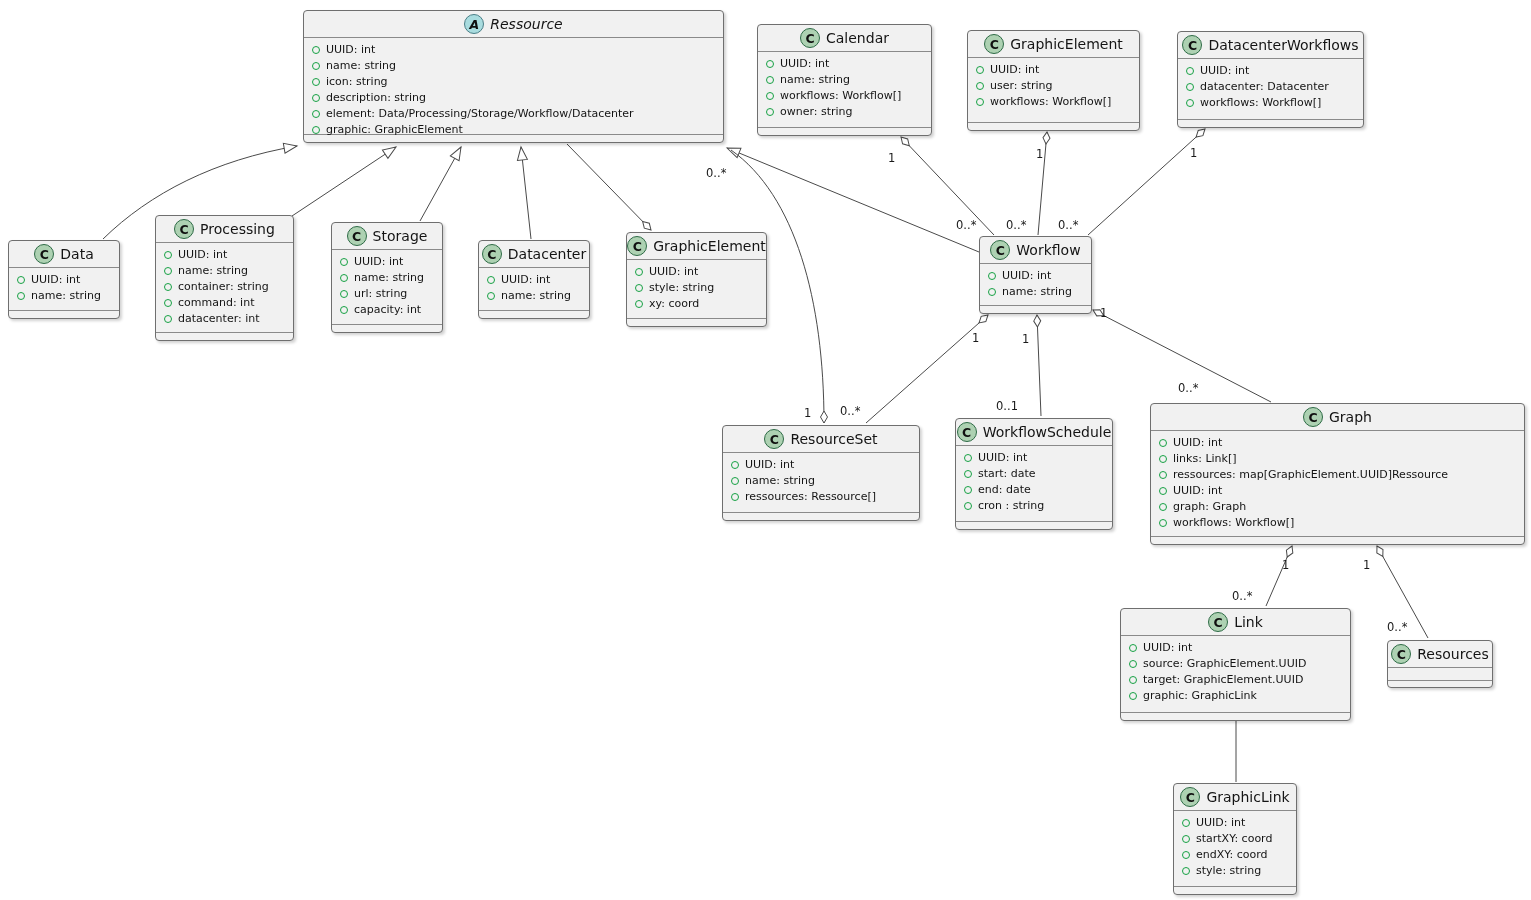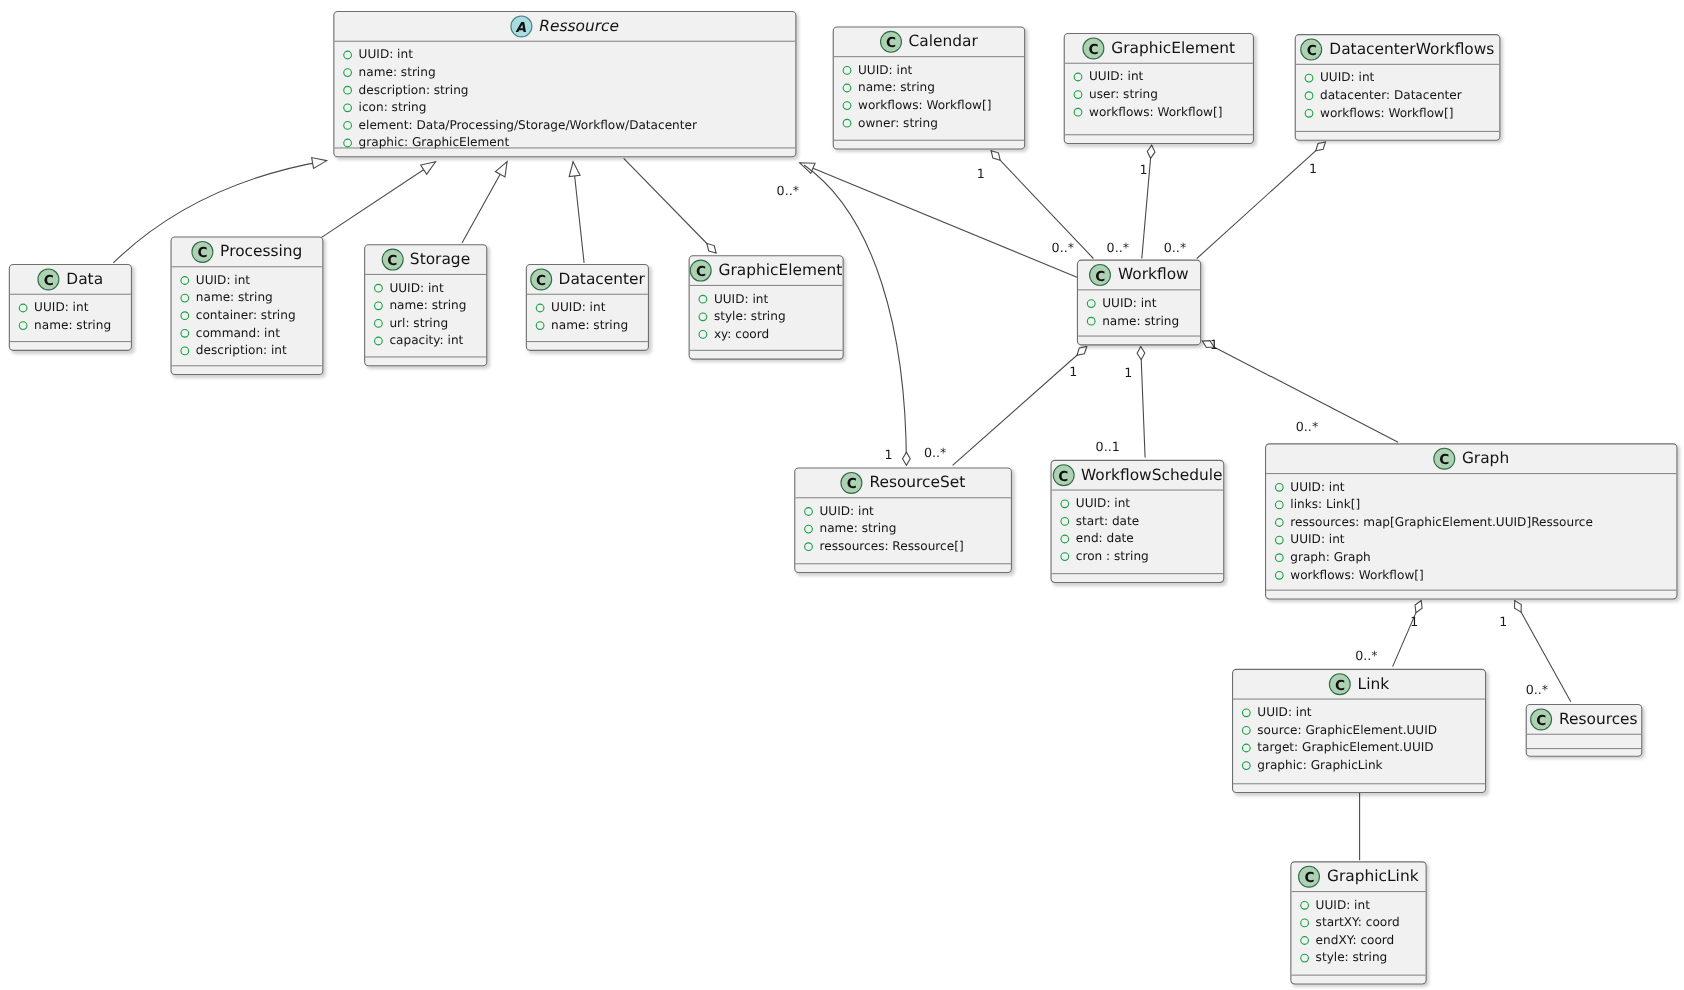--- a/index.html
+++ b/index.html
@@ -92,28 +92,28 @@
         <div class="attr">
           <span class="dot"></span>
           <span class="attr-text">UUID: int</span>
         </div>
         <div class="attr">
           <span class="dot"></span>
           <span class="attr-text">name: string</span>
         </div>
         <div class="attr">
           <span class="dot"></span>
+          <span class="attr-text">icon: string</span>
+        </div>
+        <div class="attr">
+          <span class="dot"></span>
           <span class="attr-text">description: string</span>
         </div>
         <div class="attr">
           <span class="dot"></span>
-          <span class="attr-text">icon: string</span>
-        </div>
-        <div class="attr">
-          <span class="dot"></span>
           <span class="attr-text">element: Data/Processing/Storage/Workflow/Datacenter</span>
         </div>
         <div class="attr">
           <span class="dot"></span>
           <span class="attr-text">graphic: GraphicElement</span>
         </div>
       </div>
     <div class="methods"></div>
   </div>
 
@@ -222,21 +222,21 @@
         <div class="attr">
           <span class="dot"></span>
           <span class="attr-text">container: string</span>
         </div>
         <div class="attr">
           <span class="dot"></span>
           <span class="attr-text">command: int</span>
         </div>
         <div class="attr">
           <span class="dot"></span>
-          <span class="attr-text">description: int</span>
+          <span class="attr-text">datacenter: int</span>
         </div>
       </div>
     <div class="methods"></div>
   </div>
 
   <div class="uml-class" style="left:331px;top:222px;width:112px;height:111px;">
     <div class="uml-head">
       <span class="badge c">C</span>
       <span class="cname">Storage</span>
     </div>

